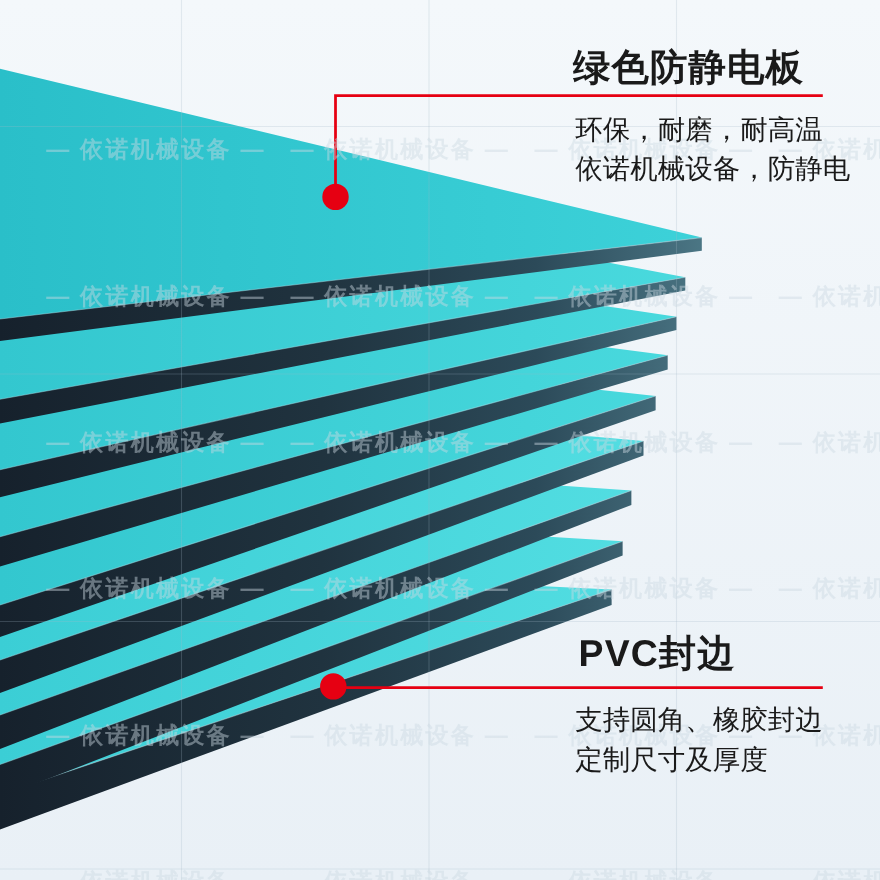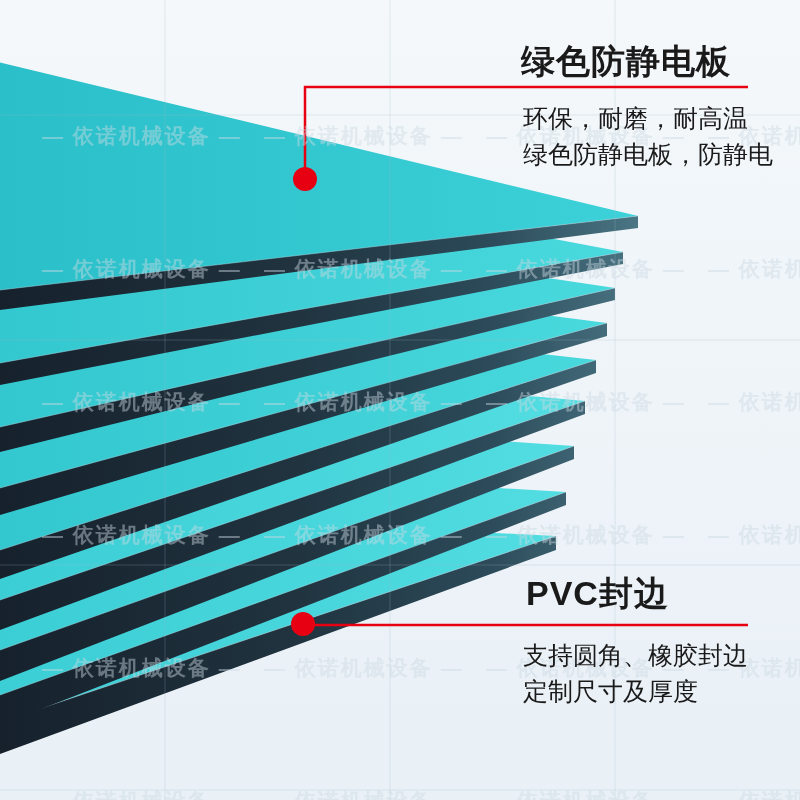--- a/index.html
+++ b/index.html
@@ -156,21 +156,21 @@
       <span class="wm" style="left: 42px; top: 787px;">— 依诺机械设备 —</span>
       <span class="wm" style="left: 264px; top: 787px;">— 依诺机械设备 —</span>
       <span class="wm" style="left: 486px; top: 787px;">— 依诺机械设备 —</span>
       <span class="wm" style="left: 708px; top: 787px;">— 依诺机械设备 —</span>
     </div>
 
   <div class="text-layer">
     <div class="txt callout-title title-top">绿色防静电板</div>
     <div class="txt callout-desc desc-top">
       <div>环保，耐磨，耐高温</div>
-      <div>绿色防静电板，防静电</div>
+      <div>依诺机械设备，防静电</div>
     </div>
 
     <div class="txt callout-title title-bottom">PVC封边</div>
     <div class="txt callout-desc desc-bottom">
       <div>支持圆角、橡胶封边</div>
       <div>定制尺寸及厚度</div>
     </div>
   </div>
 
 </div>

